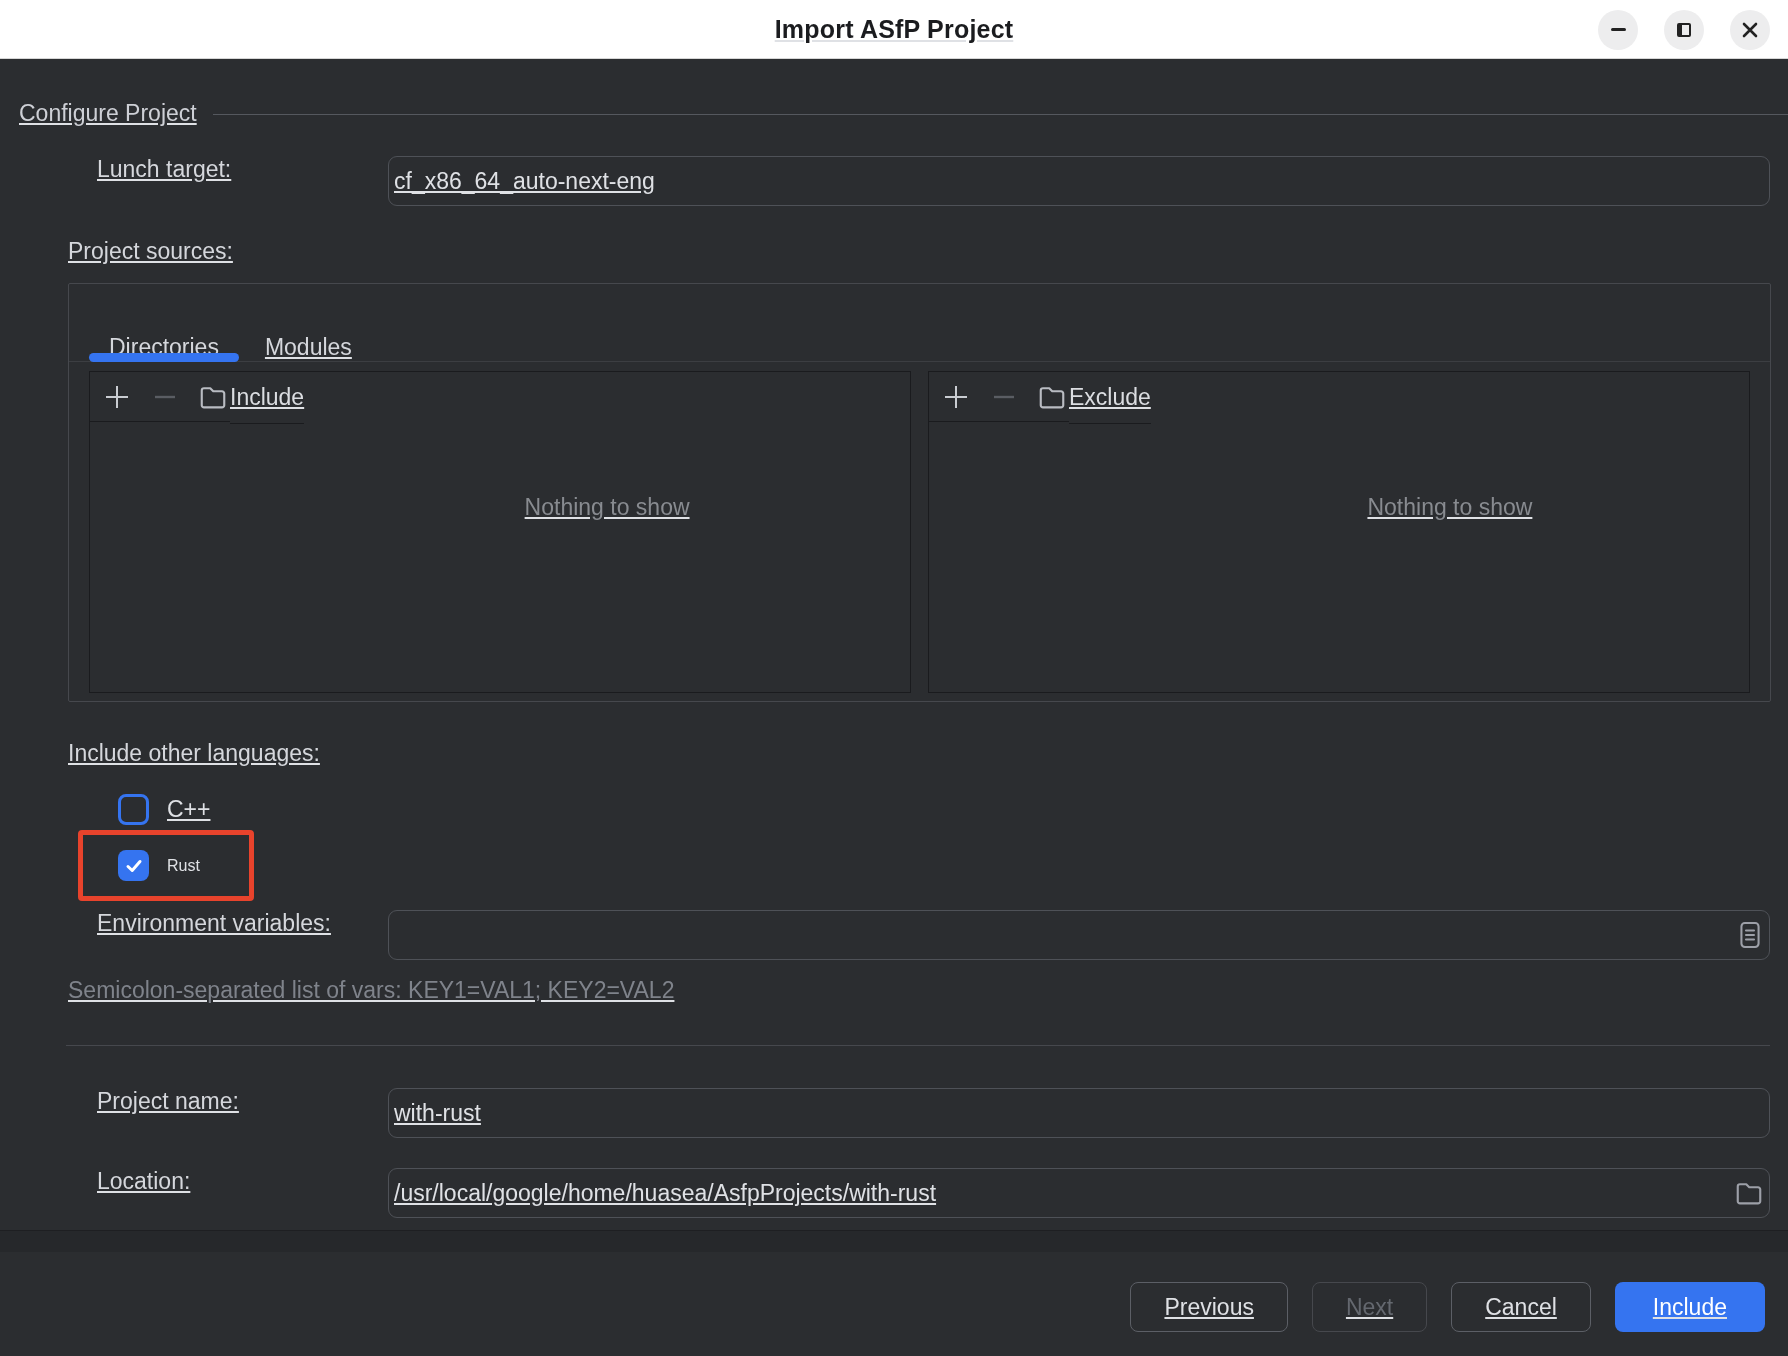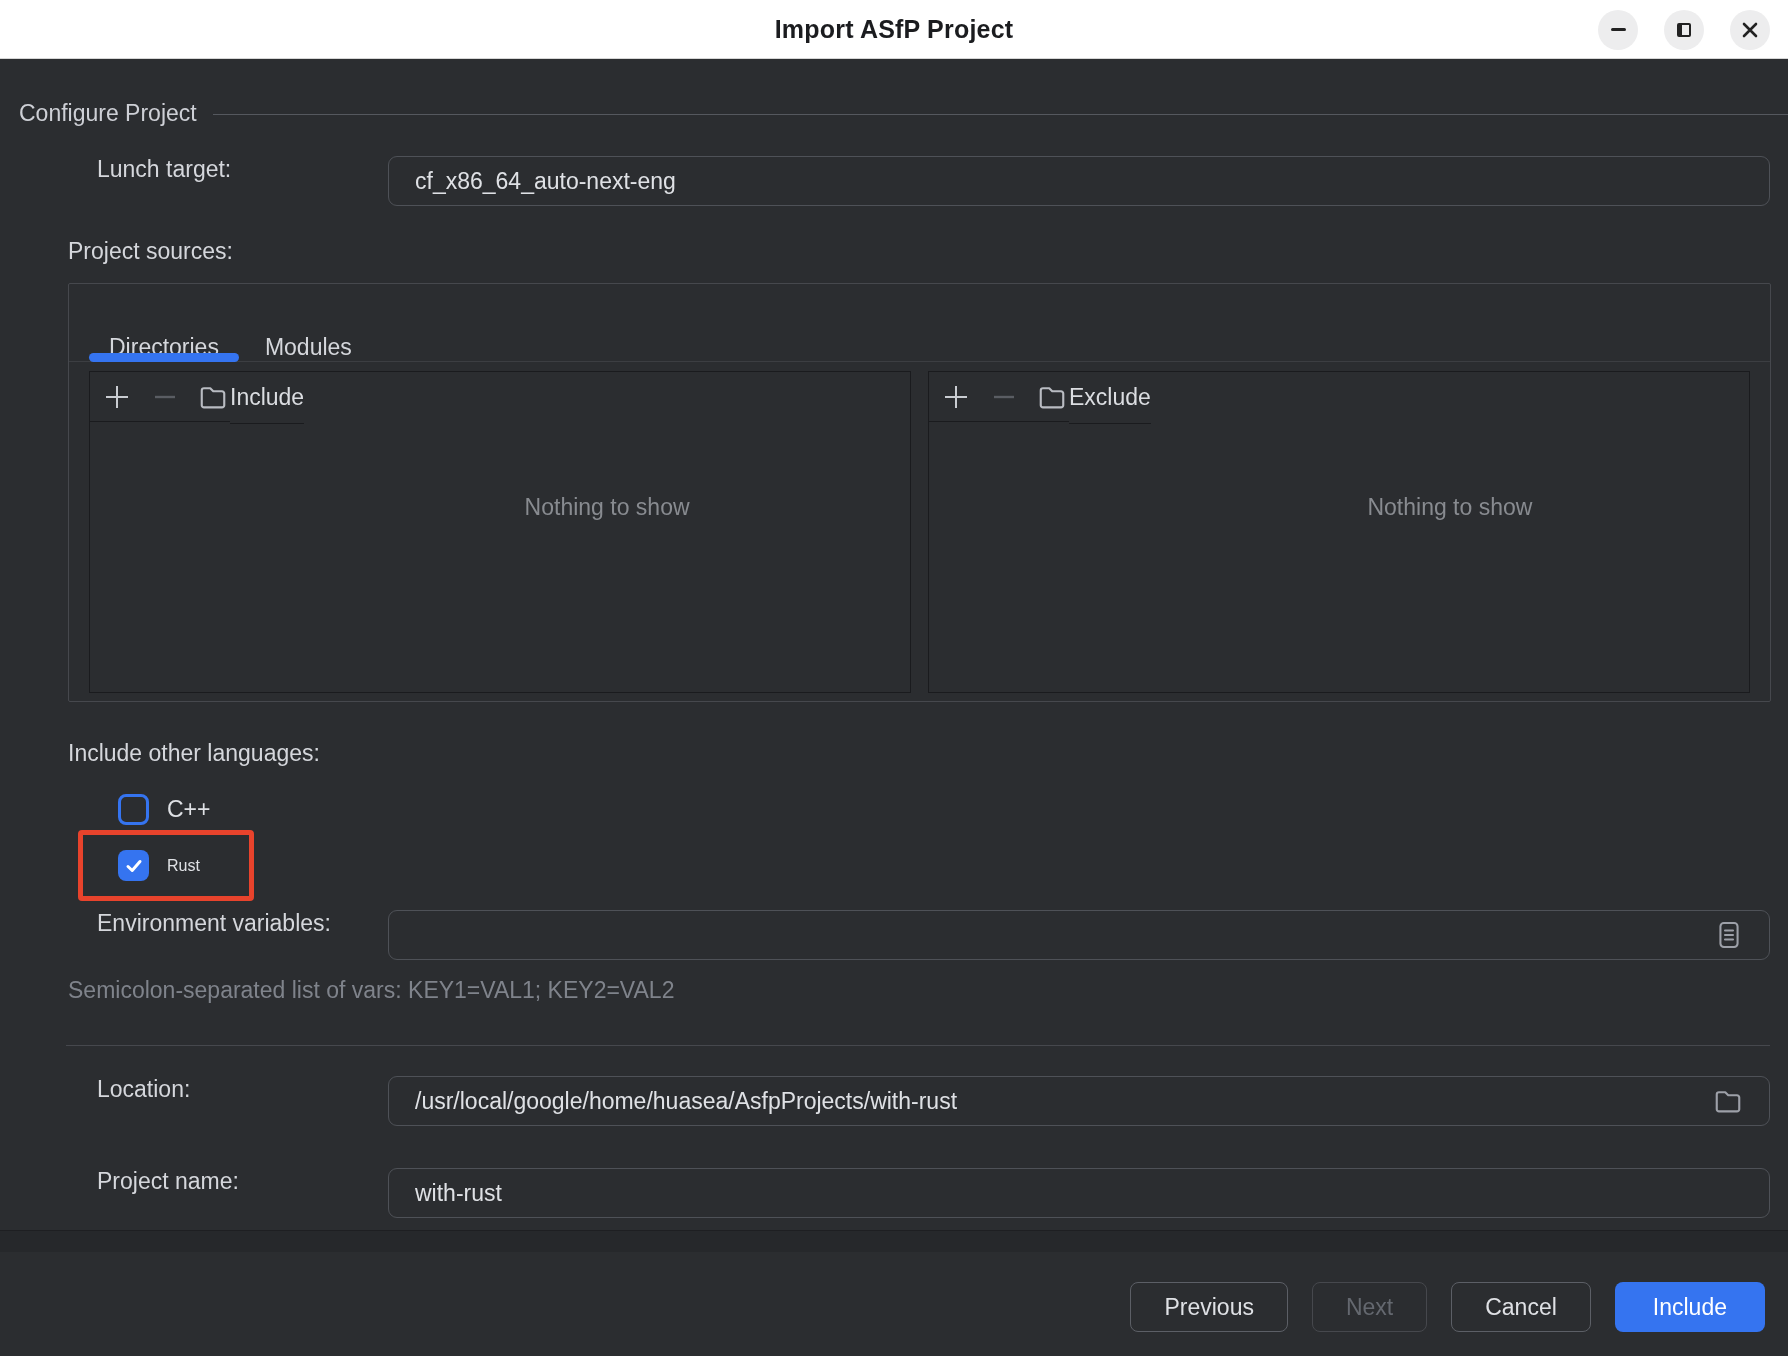--- a/index.html
+++ b/index.html
@@ -1,21 +1,21 @@
 <!DOCTYPE html>
 <html><head>
 <meta charset="utf-8">
 <style>
   * { margin:0; padding:0; box-sizing:border-box; }
   html,body { width:1788px; height:1356px; }
   body {
     font-family:"Liberation Sans","DejaVu Sans",sans-serif;
     background:#2B2D30; color:#DFE1E5; overflow:hidden;
   }
-  .dialog { width:1788px; height:1252px; position:relative; background:#2B2D30; }
+  .dialog { width:1788px; height:1252px; position:relative; background:#2B2D30;text-decoration:underline; }
 
   
   .titlebar {
     height:59px; background:#FFFFFF; position:relative;
     display:flex; align-items:center; justify-content:center;
     border-bottom:1px solid #D6D6D6;
   }
   .title { font-size:25px; font-weight:bold; color:#1B1C1F; letter-spacing:.2px; }
   .win-controls { position:absolute; right:18px; top:0; height:59px; display:flex; align-items:center; gap:26px; }
   .win-btn {
@@ -30,21 +30,21 @@
   .section-header {
     margin:41px 0 0 19px; display:flex; align-items:center;
     font-size:23px; color:#CED0D6;
   }
   .section-header .rule { flex:1; height:1px; background:#55585E; margin-left:16px; margin-right:0; position:relative; top:1px; }
 
   .form-row { display:flex; align-items:flex-start; margin-left:95px; margin-right:18px; }
   .form-row .row-label { width:293px; flex:none; padding-left:2px; }
   .field {
     flex:1; height:50px; border:1.5px solid #4E5157; border-radius:9px;
-    display:flex; align-items:center; padding:0 26px; font-size:23px; color:#DFE1E5;
+    display:flex; align-items:center; padding:0 5px; font-size:23px; color:#DFE1E5;
     background:transparent; position:relative;
   }
   .field .field-text { flex:1; white-space:nowrap; overflow:hidden; }
   .field .trail-icon { flex:none; display:flex; align-items:center; }
 
   
   .plain-label { margin:32px 12px 0 68px; }
   .groupbox {
     margin:18px 17px 0 68px; height:419px;
     border:1px solid #46484D; border-radius:2px; background:#2B2D30;
@@ -251,41 +251,41 @@
         </svg>
       </span>
     </div>
   </div>
 
   <div class="hint">Semicolon-separated list of vars: KEY1=VAL1; KEY2=VAL2</div>
 
   <div class="divider"></div>
 
   
+  <div class="form-row row-name">
+    <span class="label-text row-label">Project name:</span>
+    <div class="field">
+      <span class="field-text">with-rust</span>
+    </div>
+  </div>
+
+  
   <div class="form-row row-location">
     <span class="label-text row-label">Location:</span>
     <div class="field">
       <span class="field-text">/usr/local/google/home/huasea/AsfpProjects/with-rust</span>
       <span class="trail-icon">
         <svg width="30" height="30" viewBox="0 0 24 24">
           <path d="M3 7.5 V18.5 A1.8 1.8 0 0 0 4.8 20.3 H19.2 A1.8 1.8 0 0 0 21 18.5 V9.2 A1.8 1.8 0 0 0 19.2 7.4 H12.2 L9.8 5 H4.8 A1.8 1.8 0 0 0 3 6.8 Z" fill="none" stroke="#9DA0A8" stroke-width="1.7" stroke-linejoin="round"></path>
         </svg>
       </span>
     </div>
   </div>
 
   
-  <div class="form-row row-name">
-    <span class="label-text row-label">Project name:</span>
-    <div class="field">
-      <span class="field-text">with-rust</span>
-    </div>
-  </div>
-
-  
   <div class="button-bar">
     <div class="btn">Previous</div>
     <div class="btn disabled">Next</div>
     <div class="btn">Cancel</div>
     <div class="btn primary">Include</div>
   </div>
 
   <div class="footer-strip"></div>
 
 </div>

